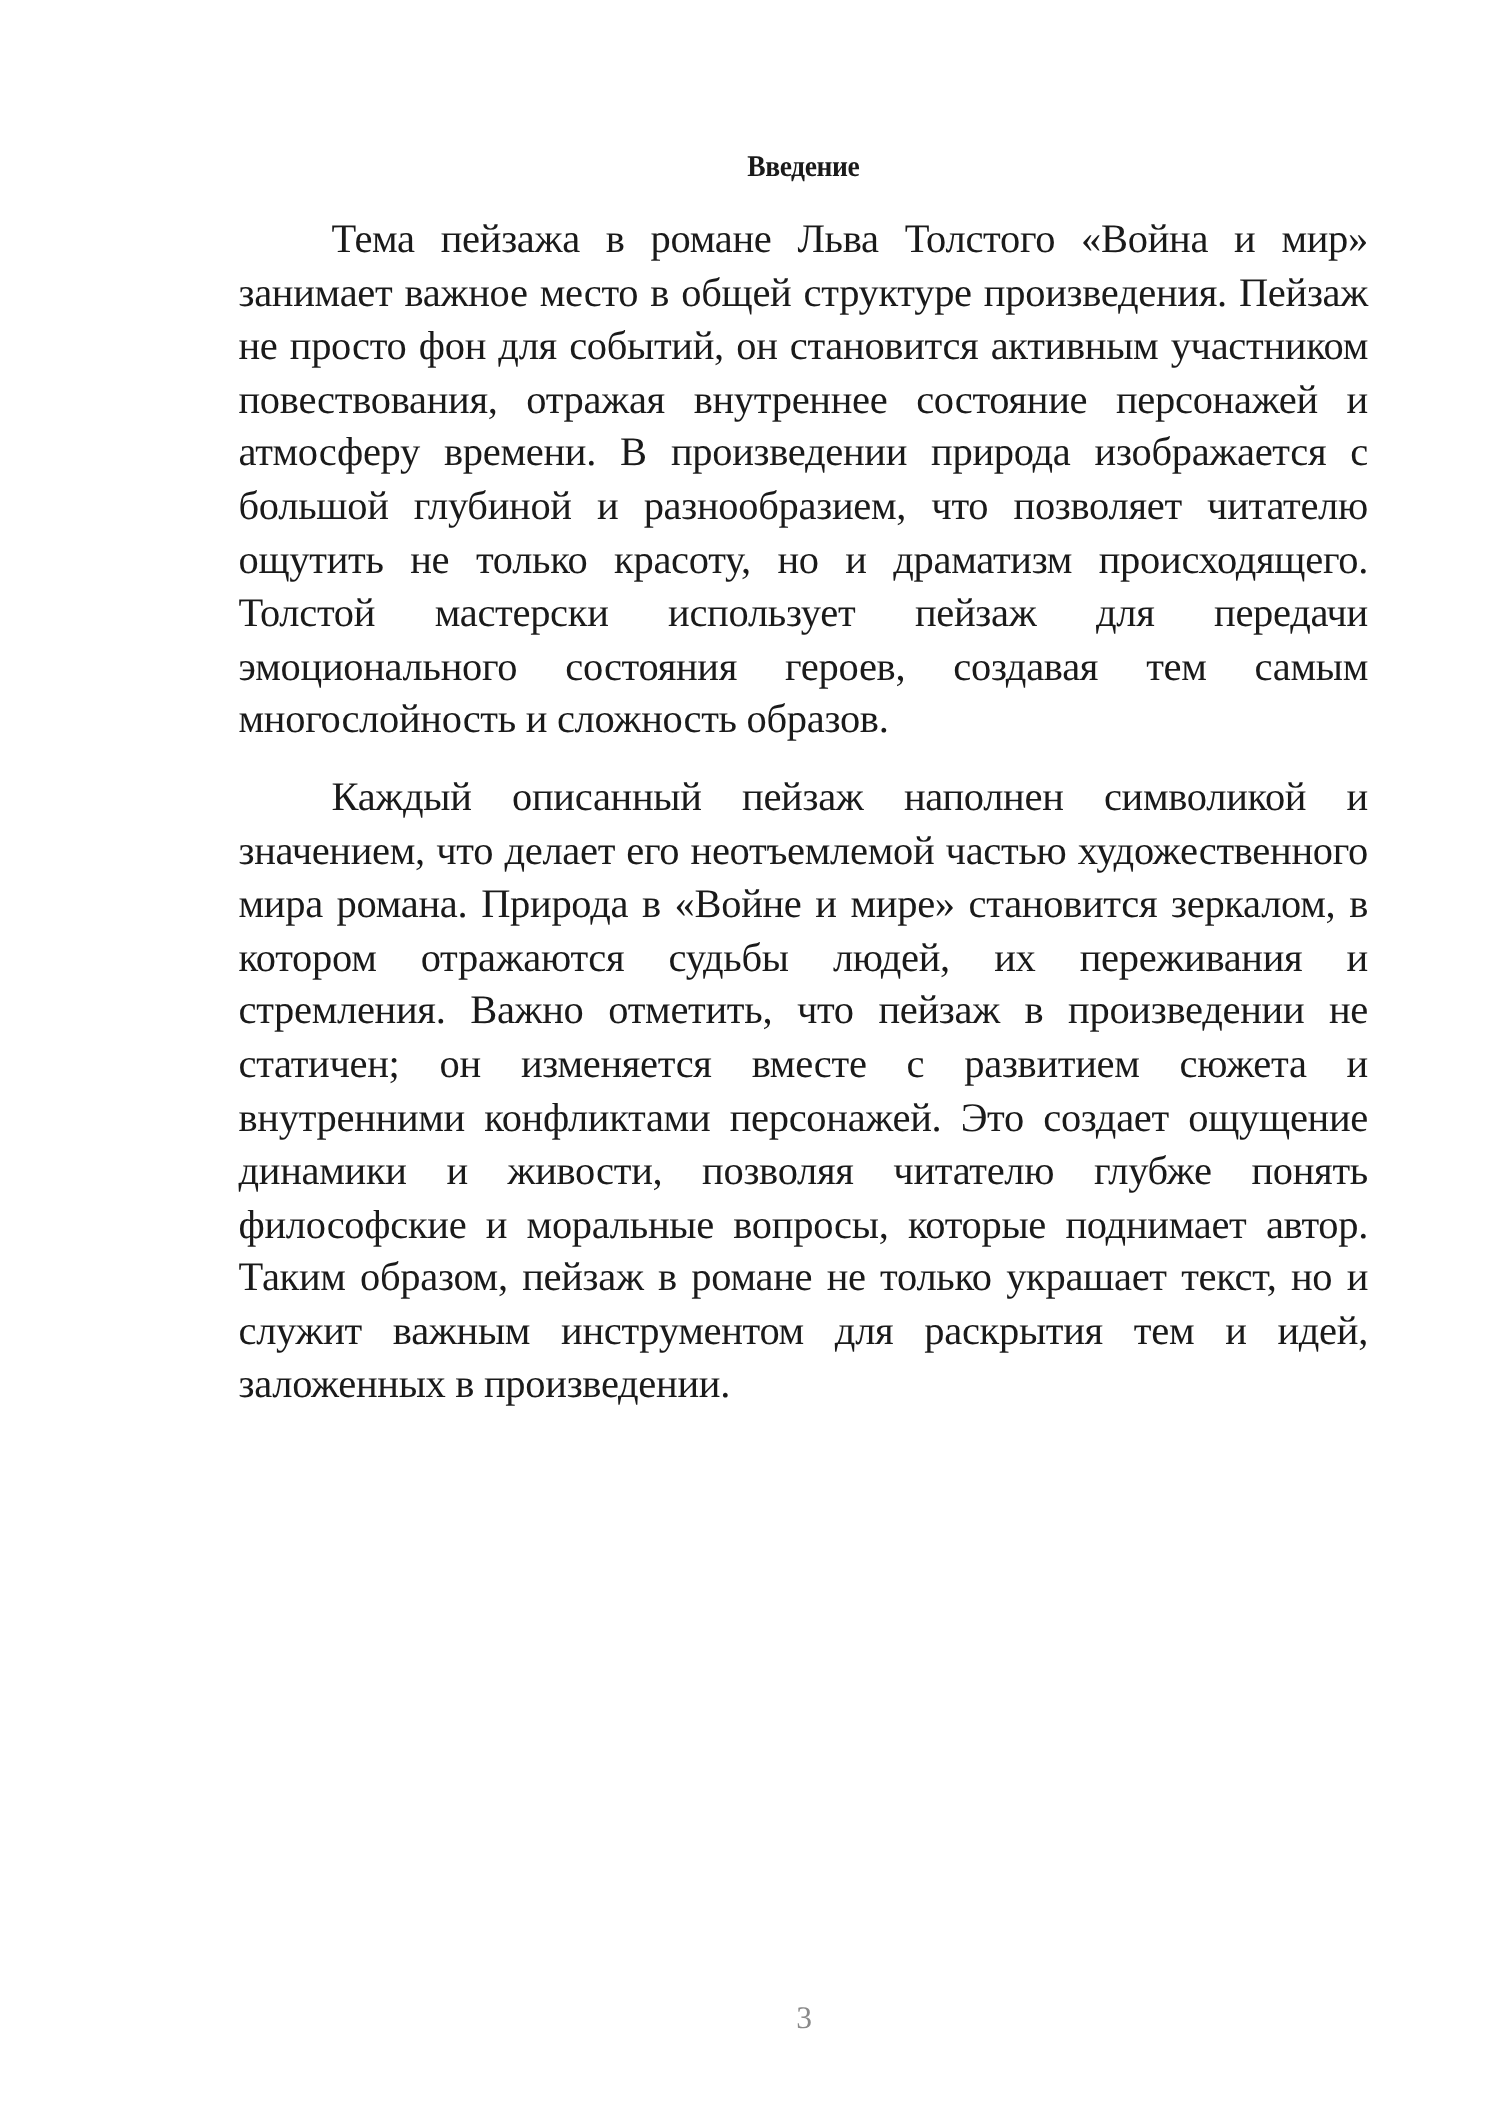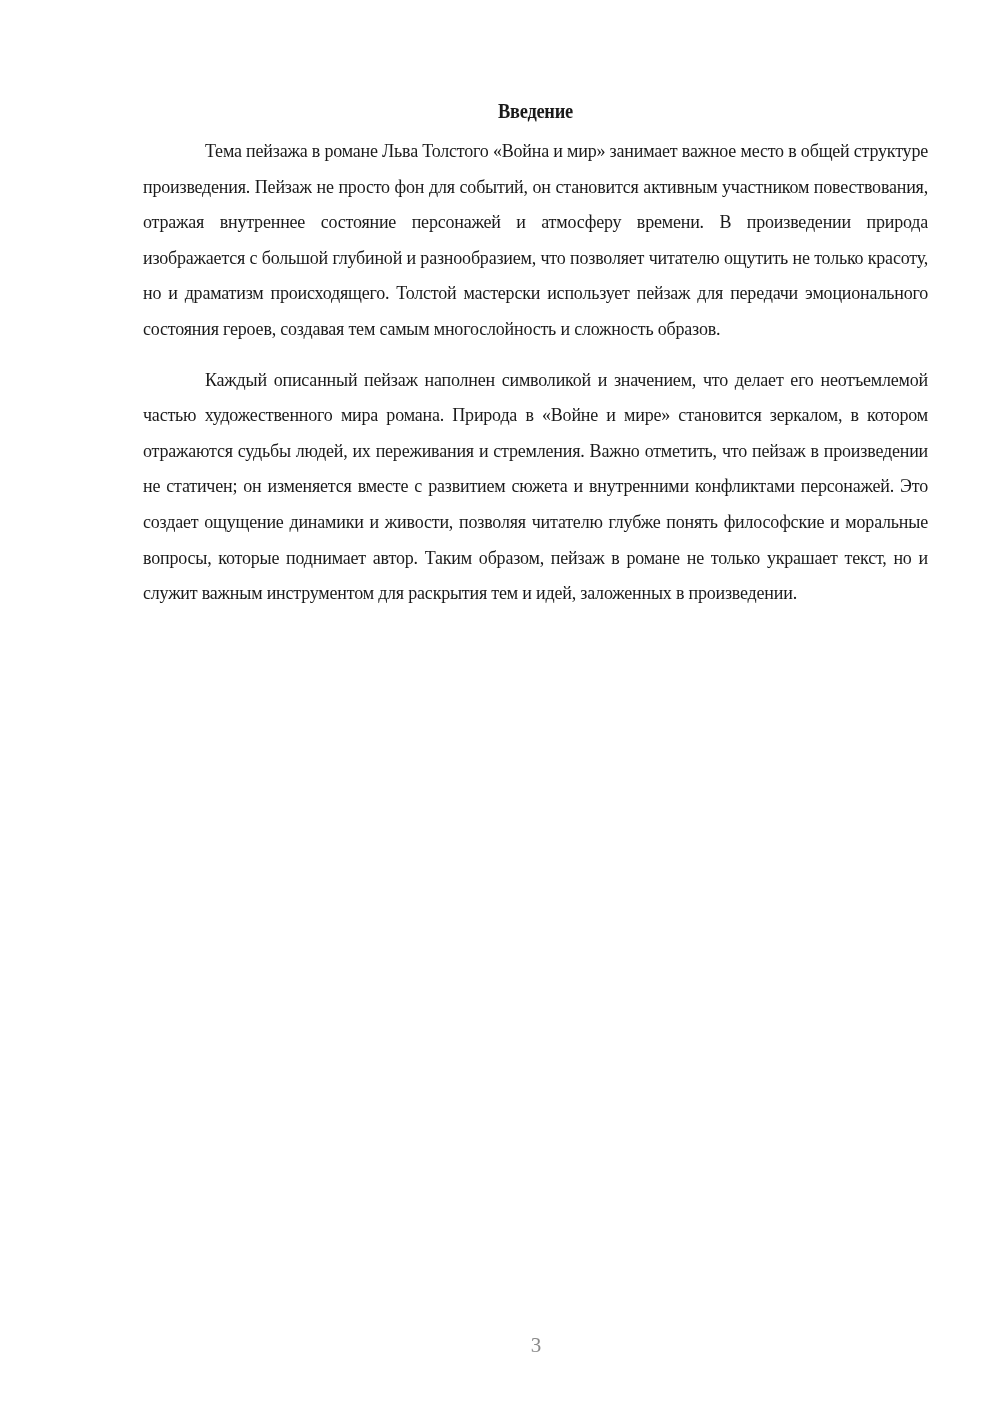--- a/index.html
+++ b/index.html
@@ -31,25 +31,25 @@
     .heading {
       text-align: center;
       font-weight: bold;
       font-size: 20px;
       line-height: 30px;
       margin: 0 0 8px 0;
       letter-spacing: -0.3px;
       transform: scaleX(0.92);
     }
     .para {
-      font-size: 18px;
+      font-size: 27px;
       line-height: 35.6px;
       text-align: justify;
       text-indent: 62px;
-      margin: 0;
+      margin: 16px;
       letter-spacing: -0.2px;
     }
     .para + .para {
       margin-top: 15px;
     }
     .page-number {
       position: absolute;
       left: 0;
       width: 1000px;
       top: 1333px;

